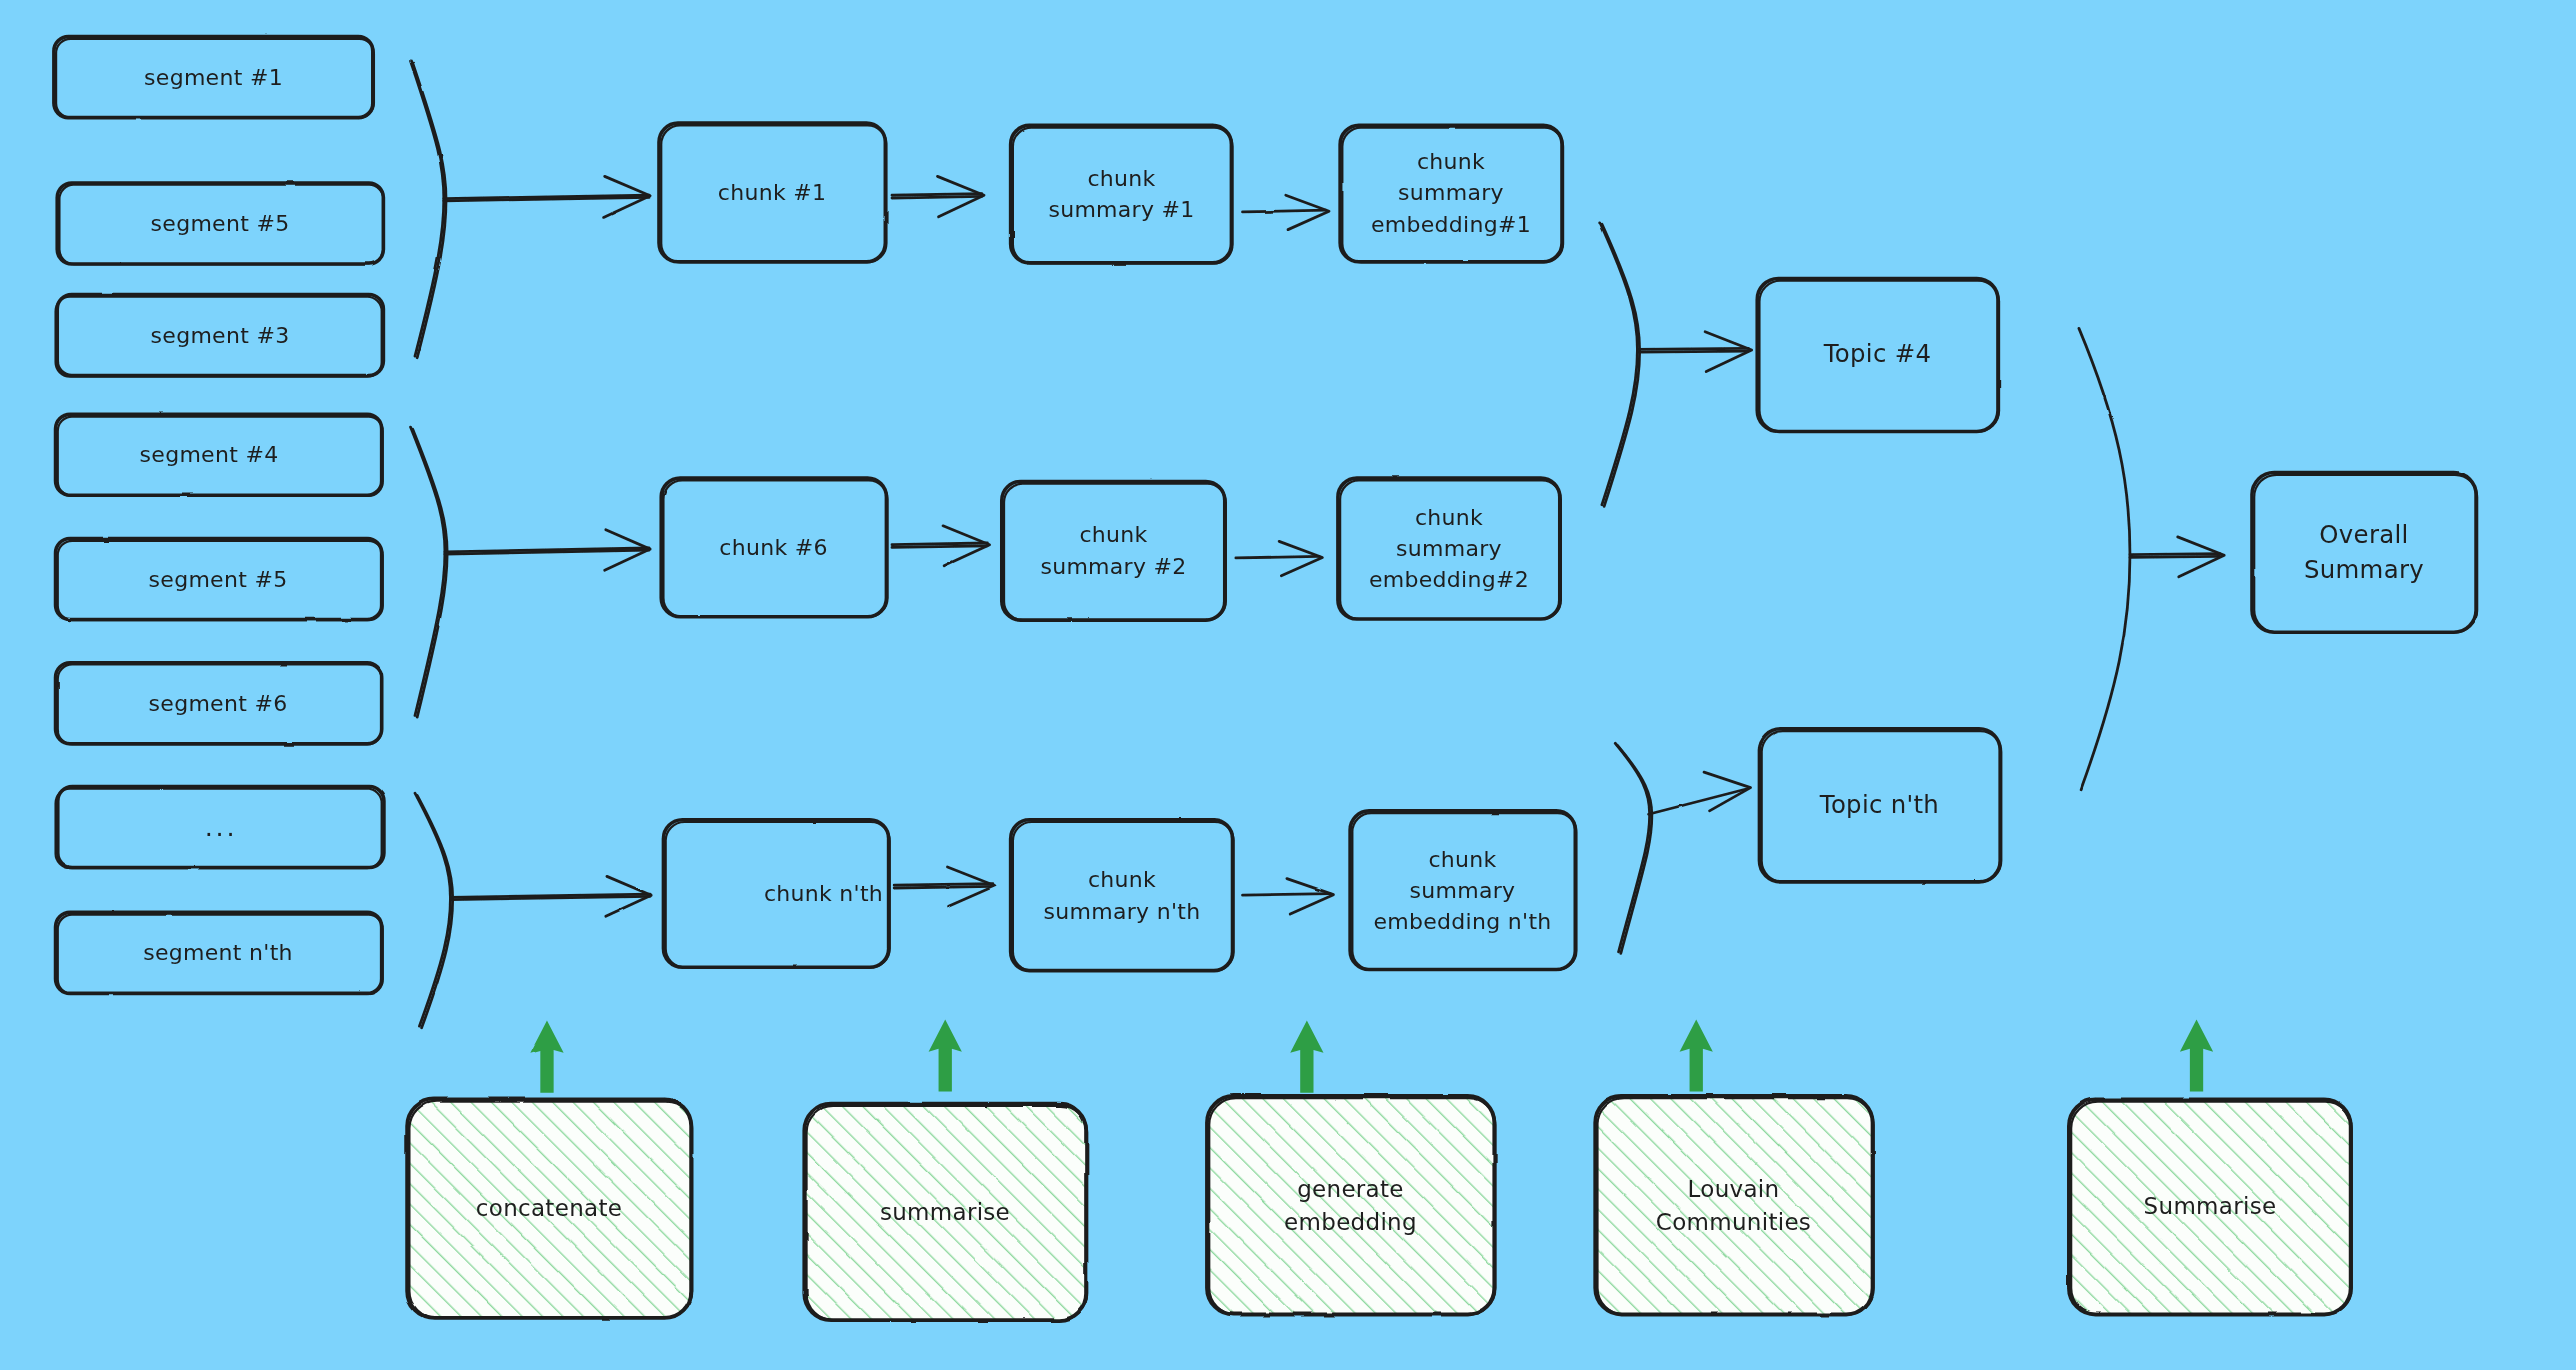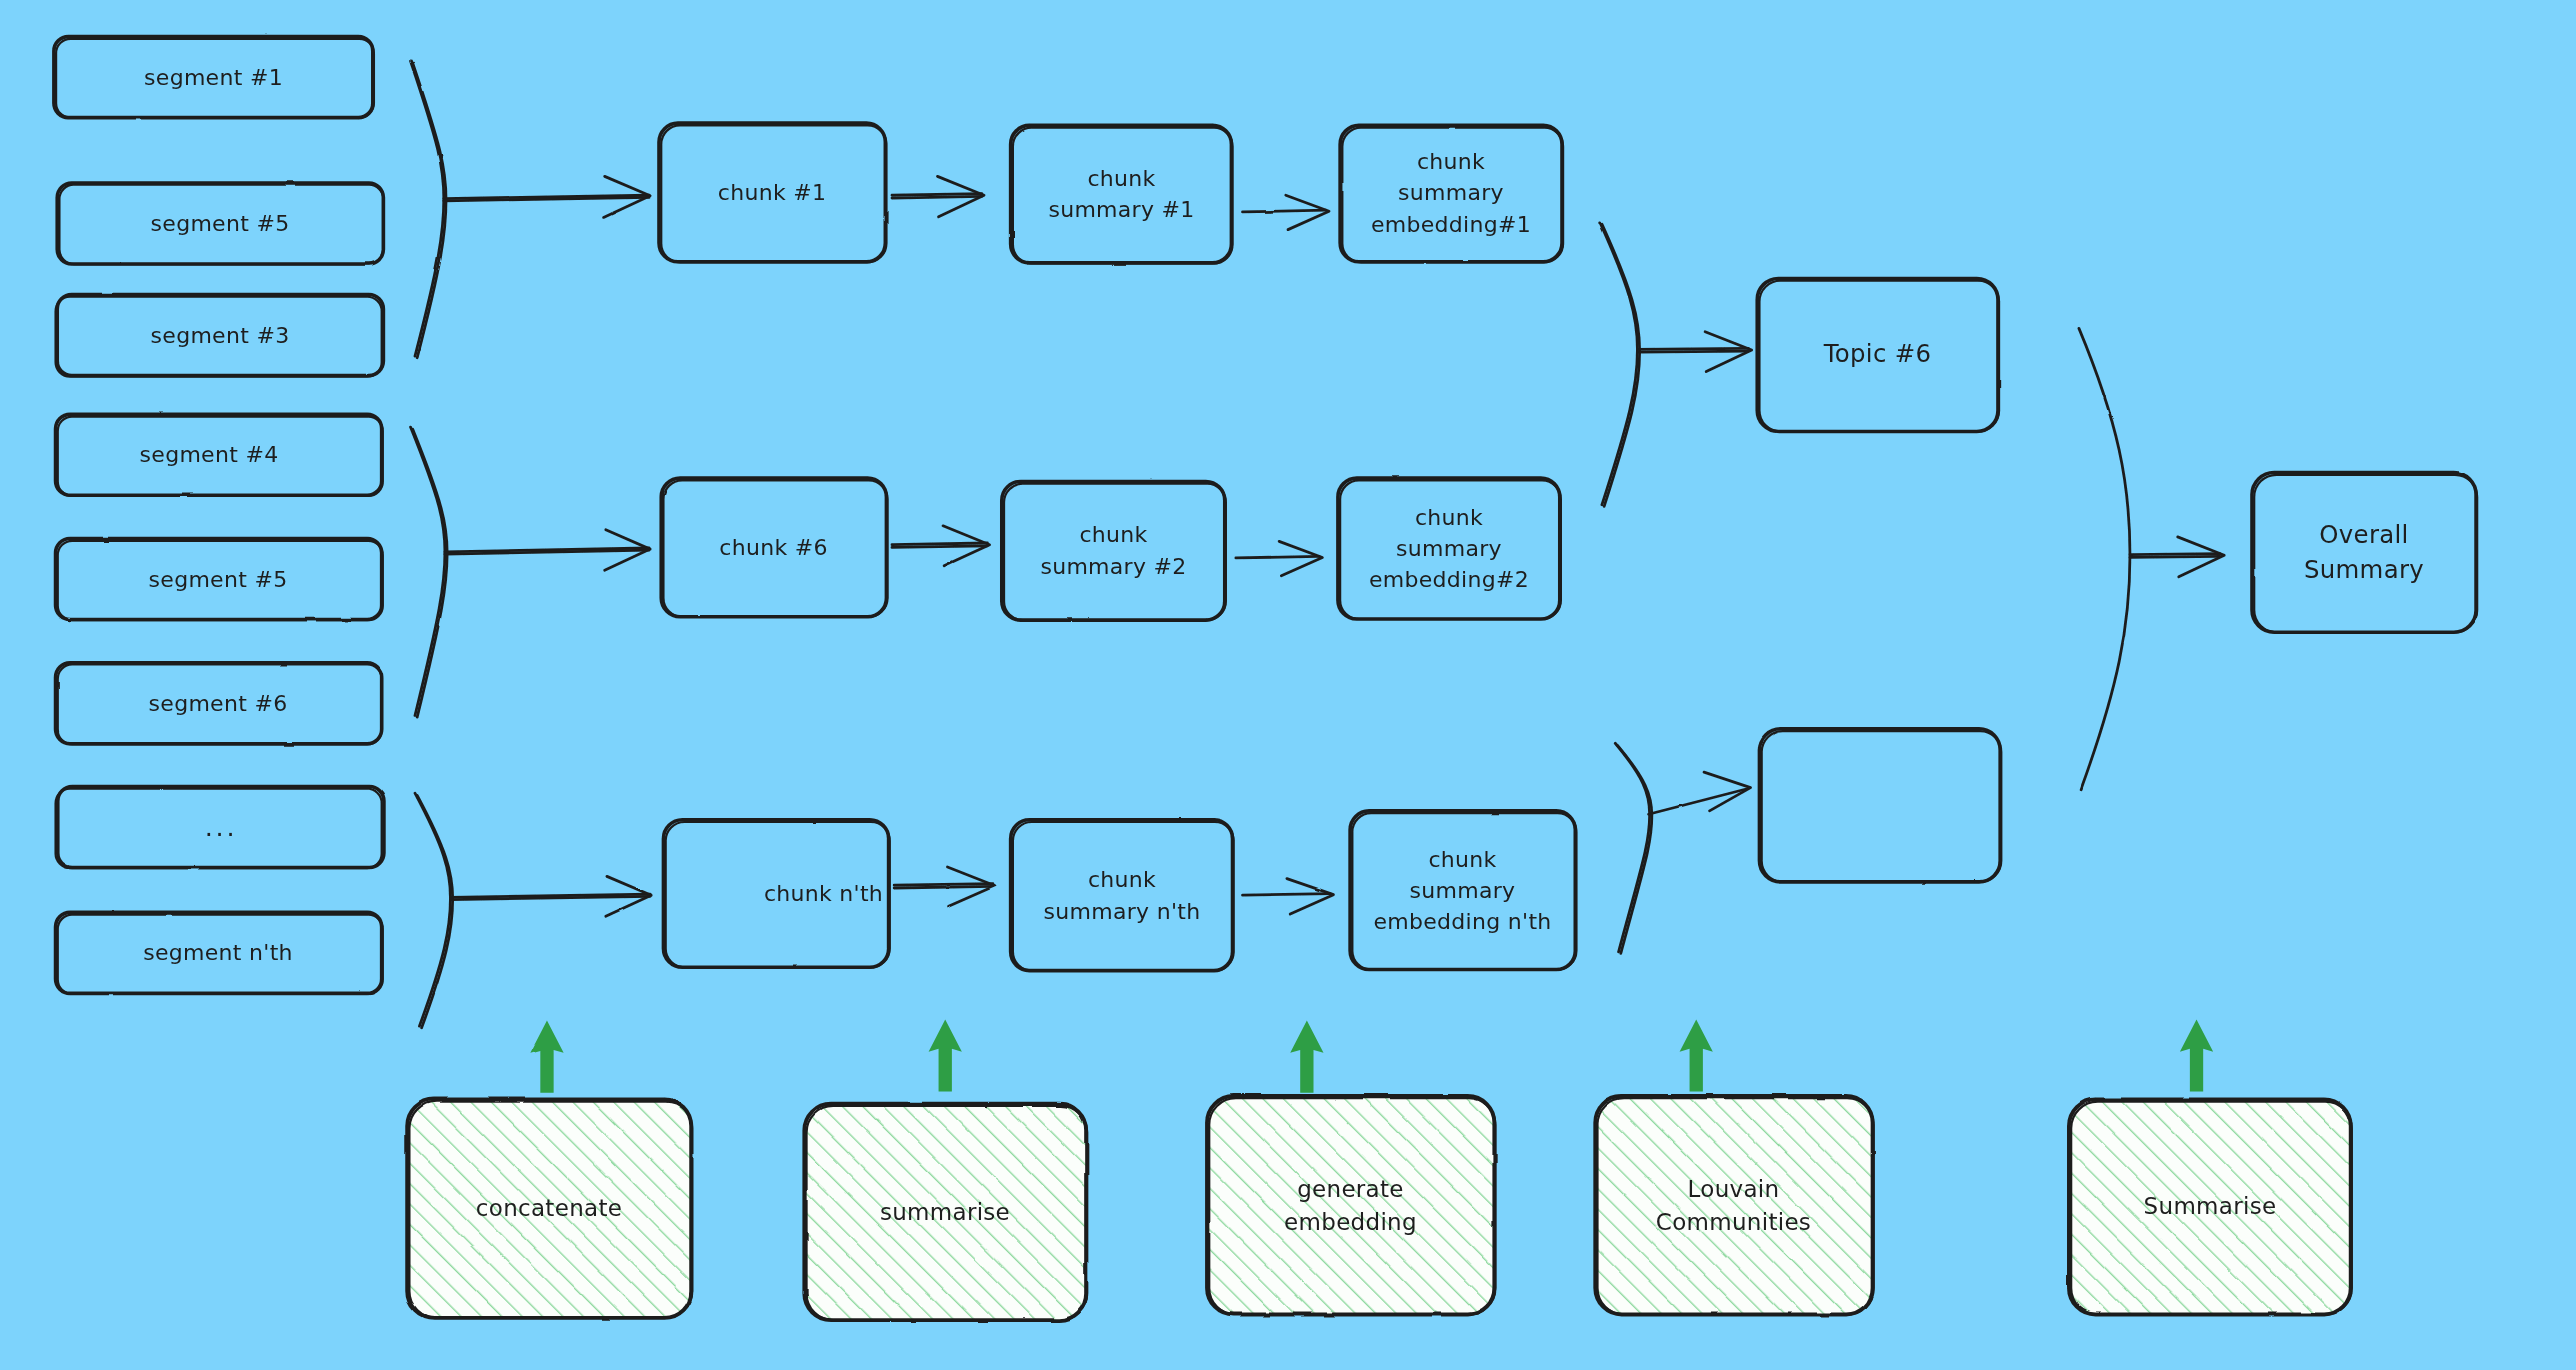--- a/index.html
+++ b/index.html
@@ -276,21 +276,22 @@
   <div class="node-label sz-chunk" style="left:1340px;top:125px;width:222px;height:136px;">chunk
 summary
 embedding#1</div>
   <div class="node-label sz-chunk" style="left:1338px;top:478px;width:222px;height:141px;">chunk
 summary
 embedding#2</div>
   <div class="node-label sz-chunk" style="left:1350px;top:811px;width:225px;height:159px;">chunk
 summary
 embedding n'th</div>
 
-  <div class="node-label sz-topic" style="left:1757px;top:278px;width:241px;height:153px;">Topic #6</div>
+  <div class="node-label sz-topic" style="left:1757px;top:278px;width:241px;height:153px;">Topic #4</div>
+  <div class="node-label sz-topic" style="left:1759px;top:729px;width:241px;height:153px;">Topic n'th</div>
 
   <div class="node-label sz-topic" style="left:2252px;top:473px;width:224px;height:160px;">Overall
 Summary</div>
 
   <div class="node-label sz-legend" style="left:407px;top:1099px;width:284px;height:219px;">concatenate</div>
   <div class="node-label sz-legend" style="left:804px;top:1104px;width:282px;height:216px;">summarise</div>
   <div class="node-label sz-legend" style="left:1207px;top:1096px;width:287px;height:219px;">generate
 embedding</div>
   <div class="node-label sz-legend" style="left:1595px;top:1096px;width:277px;height:219px;">Louvain
 Communities</div>

